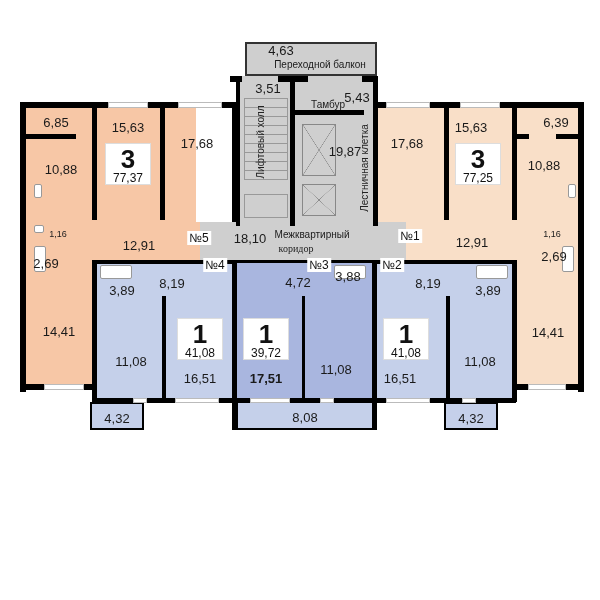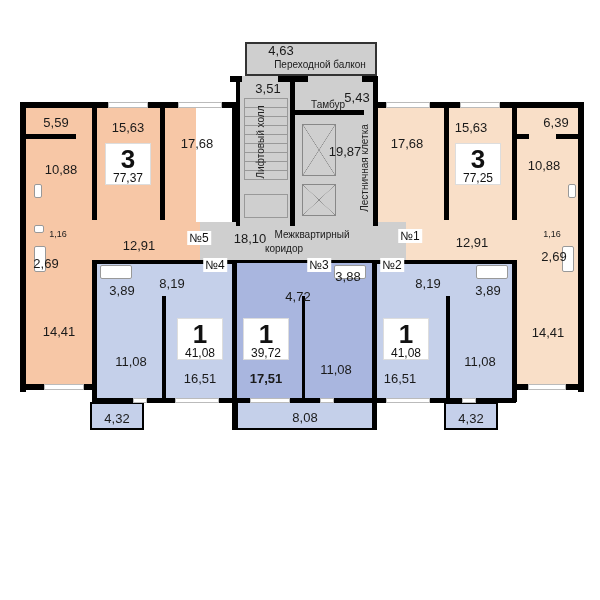--- a/index.html
+++ b/index.html
@@ -52,39 +52,39 @@
   <div class="room" style="left:302px;top:184px;width:34px;height:32px;border:1px solid #888;background:linear-gradient(to bottom right,transparent 49%,#888 50%,transparent 51%),linear-gradient(to top right,transparent 49%,#888 50%,transparent 51%);"></div>
 
   <div class="lbl" style="left:268px;top:88px;">3,51</div>
   <div class="vtxt" style="left:260px;top:142px;">Лифтовый холл</div>
   <div class="lbl" style="left:357px;top:97px;">5,43</div>
   <div class="lbl small" style="left:328px;top:104px;">Тамбур</div>
   <div class="lbl" style="left:345px;top:151px;">19,87</div>
   <div class="vtxt" style="left:364px;top:168px;">Лестничная клетка</div>
   <div class="lbl" style="left:250px;top:238px;">18,10</div>
   <div class="lbl small" style="left:312px;top:234px;">Межквартирный</div>
-  <div class="lbl small" style="left:284px;top:248px;">коридор</div>
+  <div class="lbl small" style="left:296px;top:248px;font-family:Liberation Serif, serif;">коридор</div>
 
   <div class="room orange" style="left:26px;top:108px;width:170px;height:276px;"></div>
   <div class="room orange" style="left:196px;top:222px;width:4px;height:38px;"></div>
   <div class="wall" style="left:20px;top:102px;width:216px;height:6px;"></div>
   <div class="wall" style="left:20px;top:102px;width:6px;height:290px;"></div>
   <div class="wall" style="left:20px;top:384px;width:80px;height:6px;"></div>
   <div class="wall" style="left:92px;top:108px;width:5px;height:112px;"></div>
   <div class="wall" style="left:160px;top:108px;width:5px;height:112px;"></div>
   <div class="wall" style="left:26px;top:134px;width:50px;height:5px;"></div>
   <div class="wall" style="left:232px;top:108px;width:5px;height:114px;"></div>
   <div class="win" style="left:108px;top:102px;width:40px;height:6px;"></div>
   <div class="win" style="left:178px;top:102px;width:44px;height:6px;"></div>
   <div class="win" style="left:44px;top:384px;width:40px;height:6px;"></div>
   <div class="fixture" style="left:34px;top:246px;width:12px;height:26px;"></div>
   <div class="fixture" style="left:34px;top:225px;width:10px;height:8px;"></div>
   <div class="fixture" style="left:34px;top:184px;width:8px;height:14px;"></div>
 
-  <div class="lbl" style="left:56px;top:122px;">5,59</div>
+  <div class="lbl" style="left:56px;top:122px;">6,85</div>
   <div class="lbl" style="left:128px;top:127px;">15,63</div>
   <div class="lbl" style="left:197px;top:143px;">17,68</div>
   <div class="lbl" style="left:61px;top:169px;">10,88</div>
   <div class="lbl tiny" style="left:58px;top:234px;">1,16</div>
   <div class="lbl" style="left:46px;top:263px;">2,69</div>
   <div class="lbl" style="left:139px;top:245px;">12,91</div>
   <div class="lbl" style="left:59px;top:331px;">14,41</div>
   <div class="badge" style="left:128px;top:164px;">
     <span class="rooms">3</span>
     <span class="area">77,37</span>
@@ -146,21 +146,21 @@
   <div class="room blue2" style="left:237px;top:262px;width:136px;height:138px;"></div>
   <div class="room blue" style="left:236px;top:400px;width:138px;height:30px;border:2px solid #000;border-top:none;"></div>
   <div class="wall" style="left:236px;top:260px;width:140px;height:3px;"></div>
   <div class="wall" style="left:372px;top:260px;width:5px;height:170px;"></div>
   <div class="wall" style="left:236px;top:398px;width:140px;height:5px;"></div>
   <div class="wall" style="left:302px;top:296px;width:3px;height:104px;"></div>
   <div class="win" style="left:250px;top:398px;width:40px;height:5px;"></div>
   <div class="win" style="left:320px;top:398px;width:14px;height:5px;"></div>
   <div class="fixture" style="left:334px;top:265px;width:32px;height:14px;"></div>
 
-  <div class="lbl" style="left:298px;top:296px;">4,72</div>
+  <div class="lbl" style="left:298px;top:282px;">4,72</div>
   <div class="lbl" style="left:348px;top:276px;">3,88</div>
   <div class="lbl" style="left:266px;top:378px;font-weight:bold;">17,51</div>
   <div class="lbl" style="left:336px;top:369px;">11,08</div>
   <div class="lbl" style="left:305px;top:417px;">8,08</div>
   <div class="badge" style="left:266px;top:339px;">
     <span class="rooms">1</span>
     <span class="area">39,72</span>
   </div>
   <div class="num" style="left:319px;top:265px;">№3</div>
 

